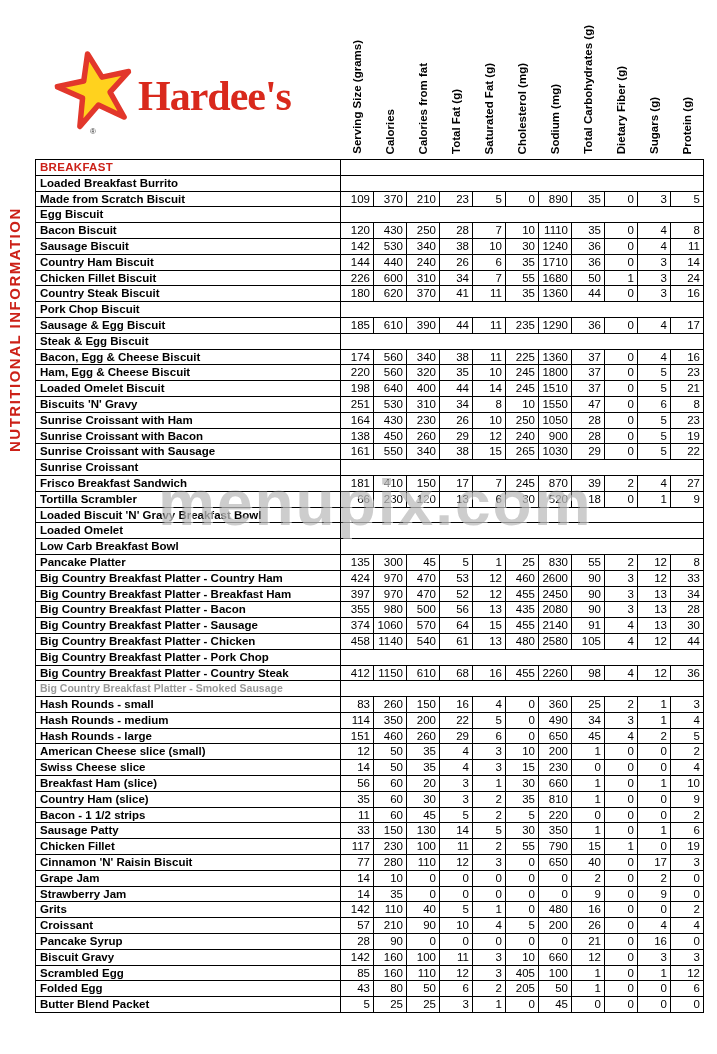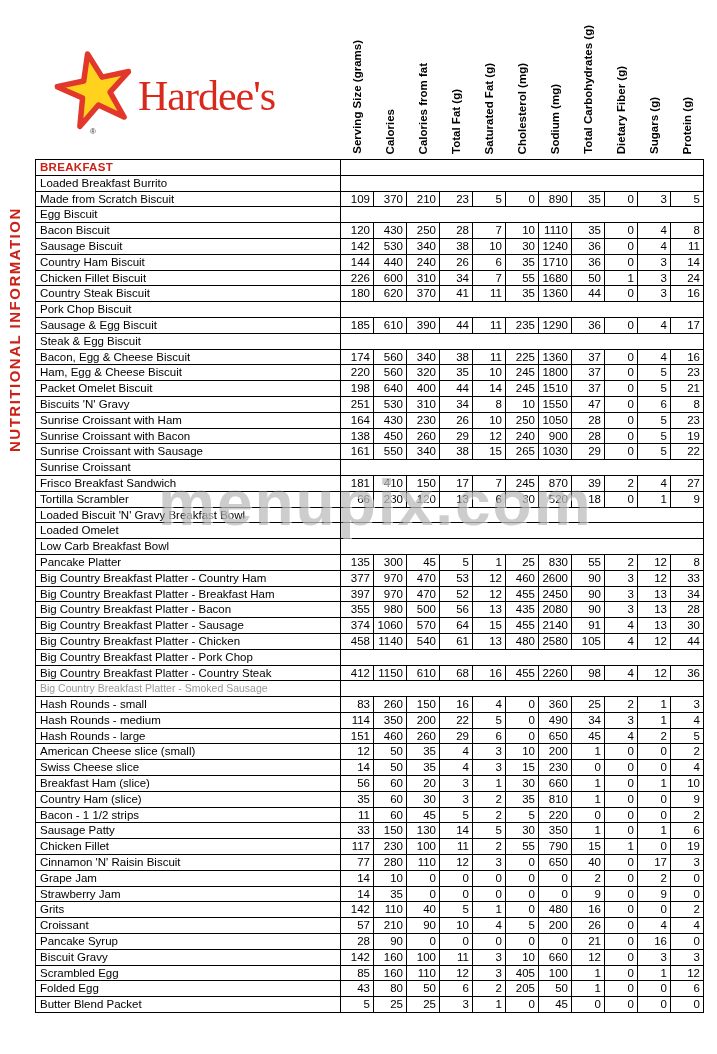--- a/index.html
+++ b/index.html
@@ -6,21 +6,21 @@
   body { font-family:"Liberation Sans", sans-serif; }
   .page {
     position:relative; width:717px; height:1054px; background:#fff; overflow:hidden;
   }
   
   .logo { position:absolute; left:56px; top:48px; display:flex; align-items:center; }
   .star-wrap { position:relative; width:78px; height:86px; }
   .star-wrap svg { width:78px; height:82px; transform:rotate(-12deg); }
   .registered { position:absolute; left:34px; bottom:-2px; font-size:8px; color:#333; }
   .brand {
-    font-family:"Liberation Serif", serif; font-weight:normal; font-style:normal;
+    font-family:"Liberation Serif", serif; font-weight:bold; font-style:normal;
     color:var(--logo-red,#d9291c); font-size:42px; letter-spacing:-1px; margin-left:4px;
     margin-top:10px;
   }
   
   .vertical-label {
     position:absolute; left:6px; top:162px; height:290px;
     writing-mode:vertical-rl; transform:rotate(180deg);
     color:var(--accent,#cc2118); font-weight:bold; font-size:15px; letter-spacing:1.5px;
     white-space:nowrap;
   }
@@ -34,21 +34,21 @@
   th.item-head { width:305px; }
   th.num-head { width:33px; }
   .rot {
     display:inline-block; writing-mode:vertical-rl; transform:rotate(180deg);
     font-size:11.5px; font-weight:bold; white-space:nowrap; line-height:13px;
   }
   tbody td {
     border:1px solid #000; height:14.8px; line-height:14.8px;
     padding:0; overflow:hidden; white-space:nowrap;
   }
-  td.item { text-align:left; padding-left:4px; }
+  td.item { text-align:left; padding-left:4px;font-weight:bold; }
   td.num  { text-align:right; padding-right:3px; }
   td.empty-span { }
   td.section { color:var(--accent,#cc2118); font-weight:bold; letter-spacing:0.3px; }
   td.muted { color:#999; font-size:10.5px; }
   
   .watermark {
     position:absolute; left:158px; top:466px; z-index:5; pointer-events:none;
     font-size:64px; font-weight:bold; letter-spacing:2px;
     color:rgba(145,145,145,0.45);
     text-shadow:2px 2px 0 rgba(255,255,255,0.55);
@@ -232,21 +232,21 @@
           <td class="num">35</td>
           <td class="num">10</td>
           <td class="num">245</td>
           <td class="num">1800</td>
           <td class="num">37</td>
           <td class="num">0</td>
           <td class="num">5</td>
           <td class="num">23</td>
         </tr>
         <tr>
-          <td class="item">Packet Omelet Biscuit</td>
+          <td class="item">Loaded Omelet Biscuit</td>
           <td class="num">198</td>
           <td class="num">640</td>
           <td class="num">400</td>
           <td class="num">44</td>
           <td class="num">14</td>
           <td class="num">245</td>
           <td class="num">1510</td>
           <td class="num">37</td>
           <td class="num">0</td>
           <td class="num">5</td>
@@ -361,21 +361,21 @@
           <td class="num">1</td>
           <td class="num">25</td>
           <td class="num">830</td>
           <td class="num">55</td>
           <td class="num">2</td>
           <td class="num">12</td>
           <td class="num">8</td>
         </tr>
         <tr>
           <td class="item">Big Country Breakfast Platter - Country Ham</td>
-          <td class="num">377</td>
+          <td class="num">424</td>
           <td class="num">970</td>
           <td class="num">470</td>
           <td class="num">53</td>
           <td class="num">12</td>
           <td class="num">460</td>
           <td class="num">2600</td>
           <td class="num">90</td>
           <td class="num">3</td>
           <td class="num">12</td>
           <td class="num">33</td>

